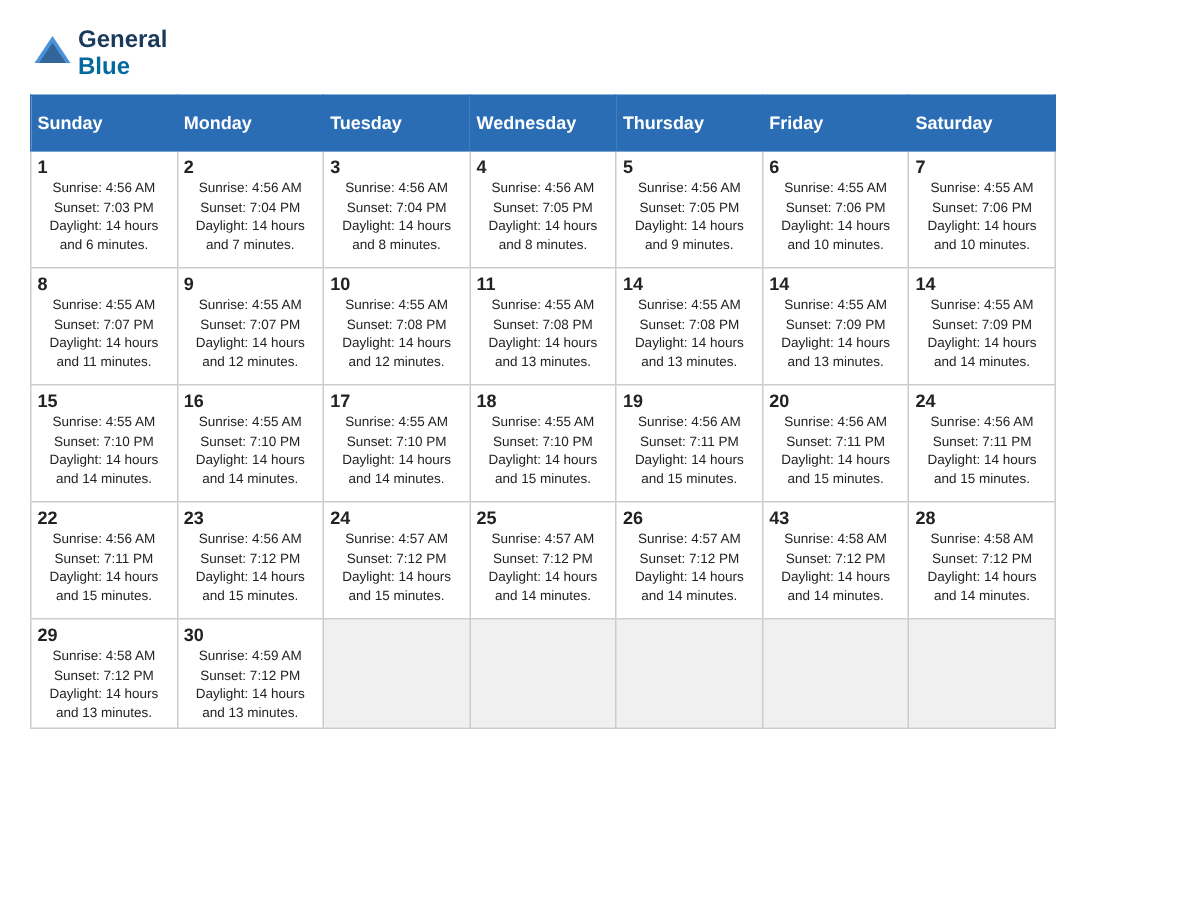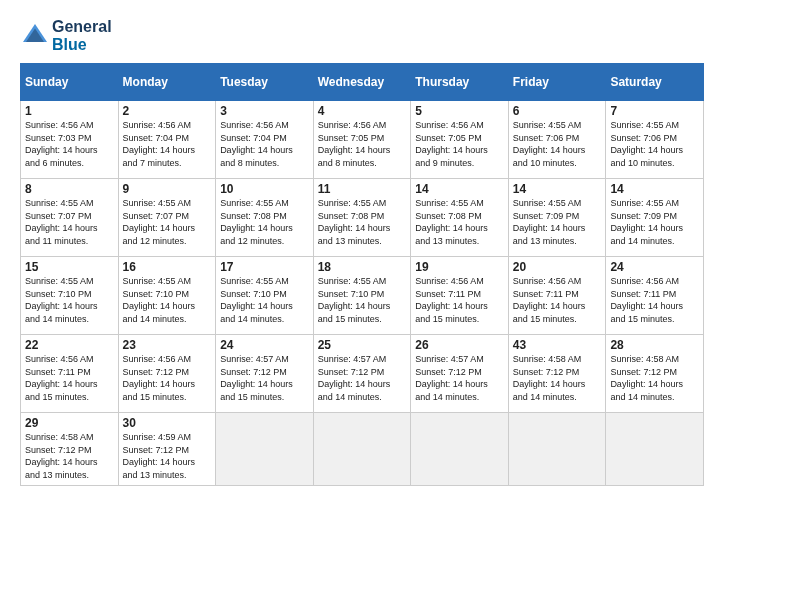--- a/index.html
+++ b/index.html
@@ -73,20 +73,21 @@
       font-size: 12px;
       font-weight: bold;
       color: #222;
       display: block;
       margin-bottom: 1px;
     }
     .day-info {
       font-size: 9px;
       color: #222;
       line-height: 1.4;
+      text-align: center;
     }
     tr:last-child td {
       height: 60px;
     }
   </style>
 </head>
 <body>
 
 <div class="page">
   <div class="header">

